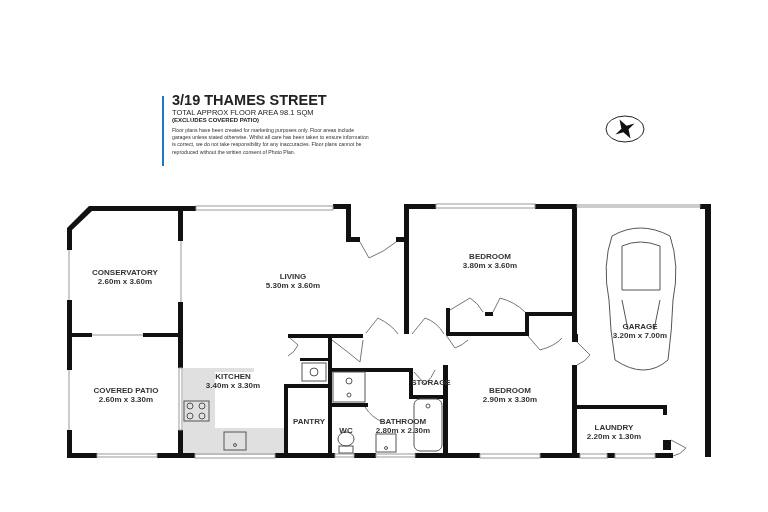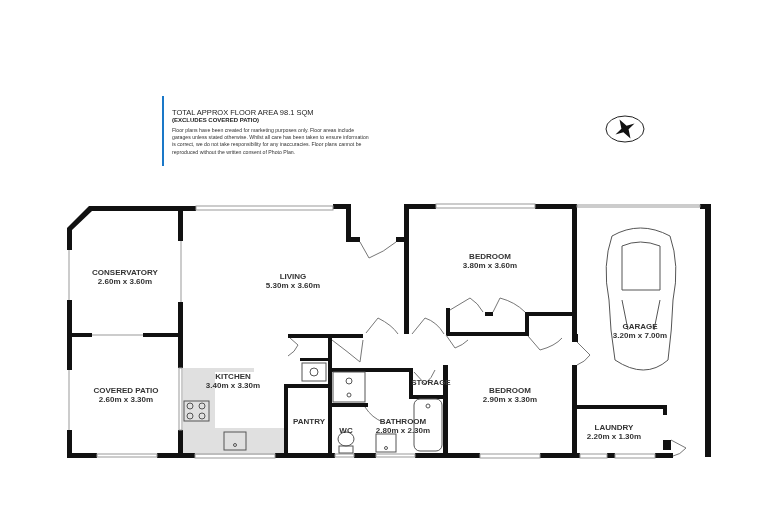--- a/index.html
+++ b/index.html
@@ -18,20 +18,21 @@
   .disclaimer { position:absolute; left:172px; top:127px; width:200px; font-size:5.2px; line-height:7.2px; color:#333; }
   .compass { position:absolute; left:600px; top:110px; width:50px; height:38px; }
   .plan { position:absolute; left:0; top:0; width:768px; height:512px; }
   .rlabel { font-family:"Liberation Sans", sans-serif; font-weight:bold; font-size:8px; fill:#333; text-anchor:middle; }
 </style>
 </head>
 <body>
 
 <div class="header">
   <div class="divider"></div>
+  <div class="title">3/19 THAMES STREET</div>
   <div class="subtitle">TOTAL APPROX FLOOR AREA 98.1 SQM</div>
   <div class="subtitle2">(EXCLUDES COVERED PATIO)</div>
   <div class="disclaimer">Floor plans have been created for marketing purposes only. Floor areas include garages unless stated otherwise. Whilst all care has been taken to ensure information is correct, we do not take responsibility for any inaccuracies. Floor plans cannot be reproduced without the written consent of Photo Plan.</div>
   <div class="compass">
     <svg width="50" height="38" viewBox="0 0 50 38">
       <ellipse cx="25" cy="19" rx="19" ry="13" fill="none" stroke="#222" stroke-width="1"></ellipse>
       <path d="M25 8 L28 17 L36 19 L28 21 L25 30 L22 21 L14 19 L22 17 Z" fill="#111" transform="rotate(-30 25 19)"></path>
     </svg>
   </div>
 </div>

